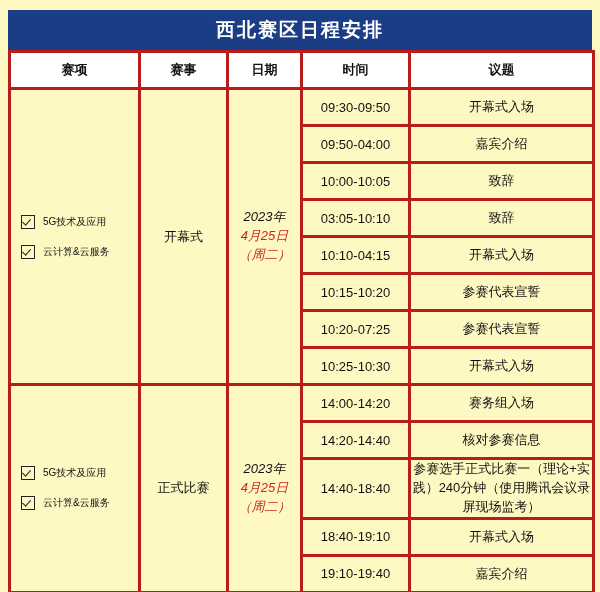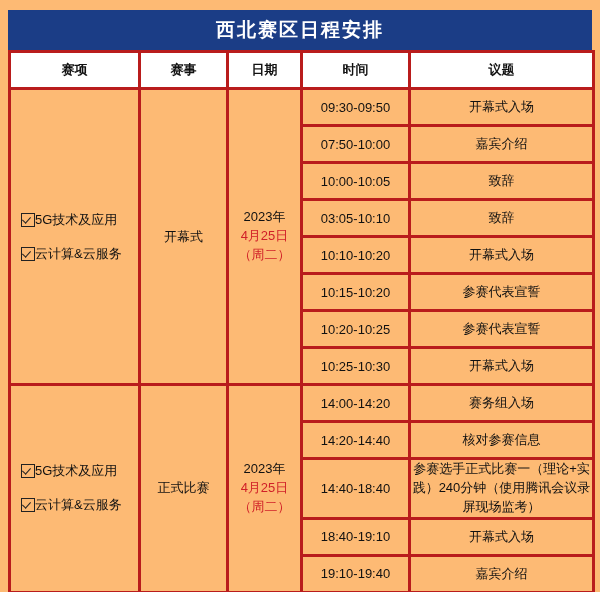--- a/index.html
+++ b/index.html
@@ -12,21 +12,21 @@
     height: 592px;
     font-family: "Liberation Sans", sans-serif;
     color: #111111;
     overflow: hidden;
   }
   .page {
     width: 600px;
     height: 592px;
     box-sizing: border-box;
     padding: 10px 8px 24px 8px;
-    background: #fdba74;
+    background: #fef9c3;
   }
   .title-bar {
     background: #1b3d86;
     color: #ffffff;
     text-align: center;
     font-size: 19px;
     font-weight: bold;
     letter-spacing: 2px;
     height: 40px;
     line-height: 40px;
@@ -60,21 +60,22 @@
     display: flex;
     flex-direction: column;
     justify-content: center;
     gap: 16px;
     padding: 6px 4px 6px 10px;
     box-sizing: border-box;
   }
   .chk-row {
     display: flex;
     align-items: center;
-    font-size: 13px;
+    gap: 8px;
+    font-size: 10px;
     white-space: nowrap;
   }
   .chk-box {
     width: 12px;
     height: 12px;
     border: 1px solid #222;
     display: inline-block;
     position: relative;
     flex: 0 0 auto;
   }
@@ -86,20 +87,21 @@
     width: 4px;
     height: 7px;
     border: solid #222;
     border-width: 0 1.4px 1.4px 0;
     transform: rotate(42deg);
   }
   .match-cell { font-size: 14px; }
   .date-cell {
     line-height: 1.45;
     font-size: 13px;
+    font-style: italic;
   }
   .date-red { color: #d02028; }
   .time-cell { height: 34px; }
   .topic-cell { height: 34px; }
   .topic-multi {
     line-height: 1.45;
     padding: 5px 6px;
     text-align: center;
   }
   .footer-cell {
@@ -149,41 +151,41 @@
         <td rowspan="8" class="match-cell">开幕式</td>
         <td rowspan="8" class="date-cell">
           <div>2023年</div>
           <div class="date-red">4月25日</div>
           <div class="date-red">（周二）</div>
         </td>
         <td class="time-cell">09:30-09:50</td>
         <td class="topic-cell">开幕式入场</td>
       </tr>
       <tr>
-        <td class="time-cell">07:50-10:00</td>
+        <td class="time-cell">09:50-04:00</td>
         <td class="topic-cell">嘉宾介绍</td>
       </tr>
       <tr>
         <td class="time-cell">10:00-10:05</td>
         <td class="topic-cell">致辞</td>
       </tr>
       <tr>
         <td class="time-cell">03:05-10:10</td>
         <td class="topic-cell">致辞</td>
       </tr>
       <tr>
-        <td class="time-cell">10:10-10:20</td>
+        <td class="time-cell">10:10-04:15</td>
         <td class="topic-cell">开幕式入场</td>
       </tr>
       <tr>
         <td class="time-cell">10:15-10:20</td>
         <td class="topic-cell">参赛代表宣誓</td>
       </tr>
       <tr>
-        <td class="time-cell">10:20-10:25</td>
+        <td class="time-cell">10:20-07:25</td>
         <td class="topic-cell">参赛代表宣誓</td>
       </tr>
       <tr>
         <td class="time-cell">10:25-10:30</td>
         <td class="topic-cell">开幕式入场</td>
       </tr>
 
       <tr>
         <td rowspan="5">
           <div class="checklist">

